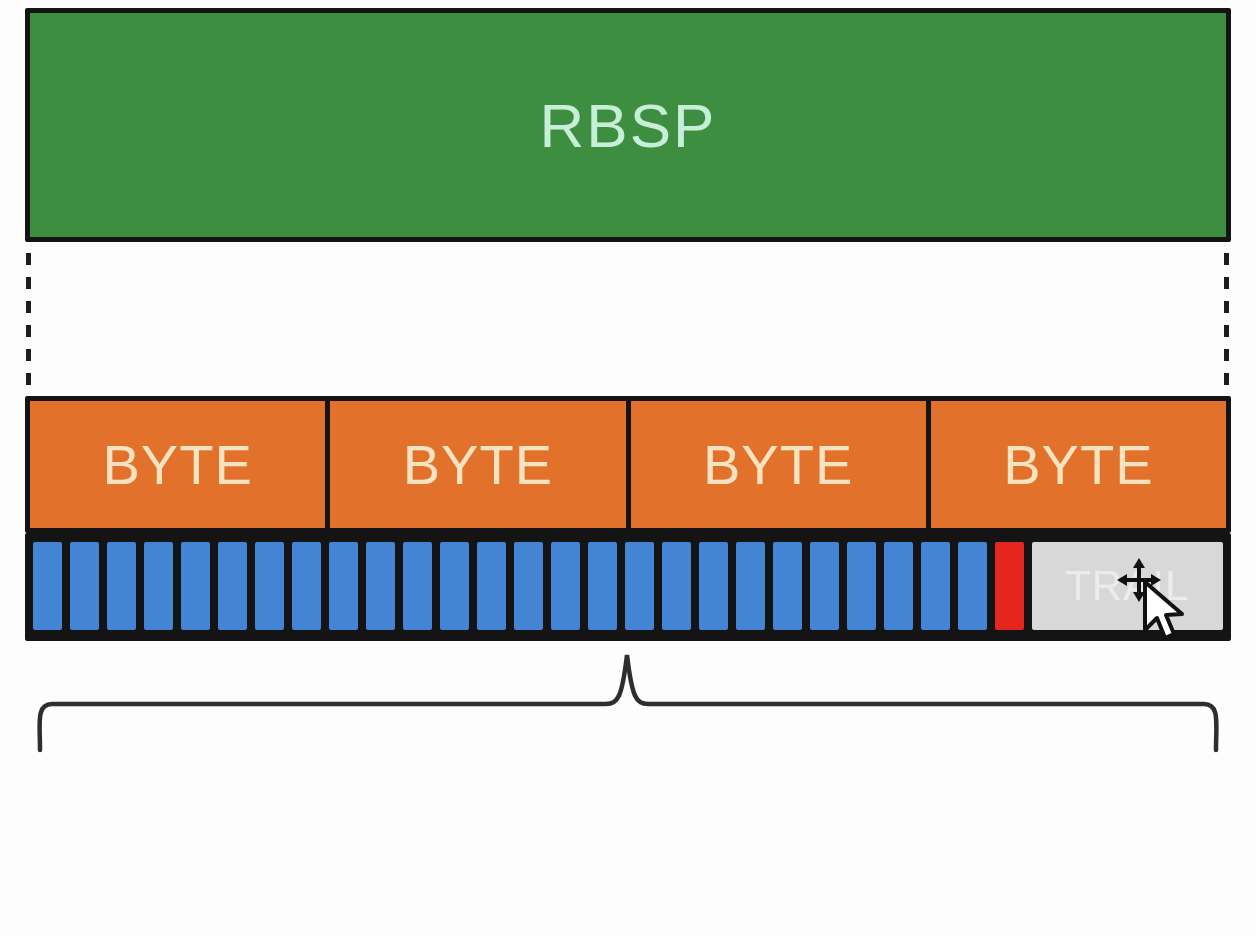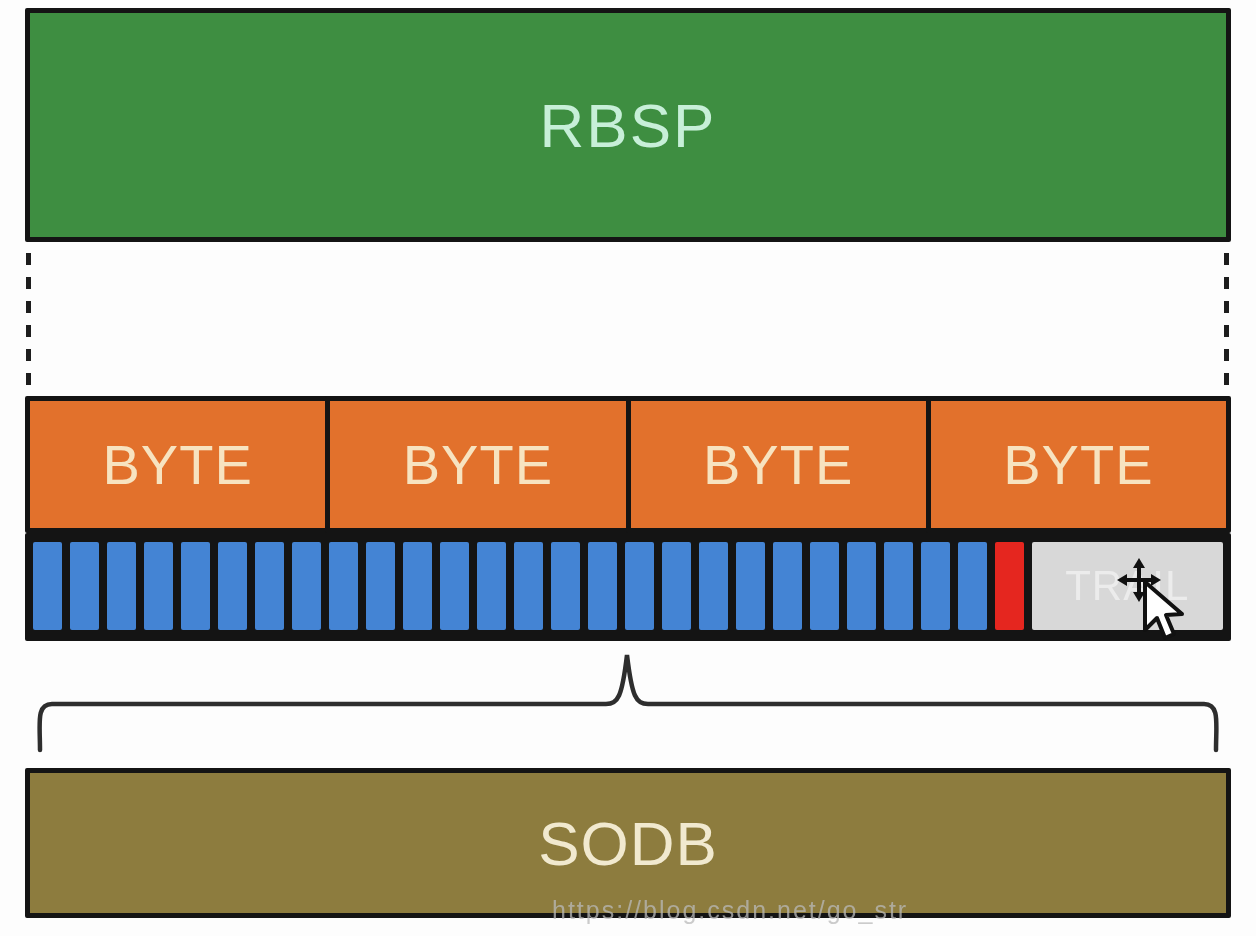--- a/index.html
+++ b/index.html
@@ -128,25 +128,21 @@
   <svg class="brace-svg" viewBox="0 0 1256 115" fill="none">
     <path d="M 40 105
              C 40 78, 36 59, 52 59
              L 606 59
              C 618 59, 622 52, 627 10
              C 632 52, 636 59, 648 59
              L 1204 59
              C 1220 59, 1216 78, 1216 105" stroke="#2e2e2e" stroke-width="4.5" stroke-linecap="round" fill="none"></path>
   </svg>
 
-  <div class="box sodb-box">
-    <span class="sodb-label">SODB</span>
-  </div>
 
-  <div class="watermark">https://blog.csdn.net/go_str</div>
 
   <svg class="cursor-svg" viewBox="0 0 86 96">
 
     <g fill="#111111">
       <polygon points="27,6 21,16 33,16"></polygon>
       <polygon points="27,50 21,40 33,40"></polygon>
       <polygon points="5,28 15,22 15,34"></polygon>
       <polygon points="49,28 39,22 39,34"></polygon>
       <rect x="25" y="14" width="4" height="28"></rect>
       <rect x="13" y="26" width="28" height="4"></rect>

